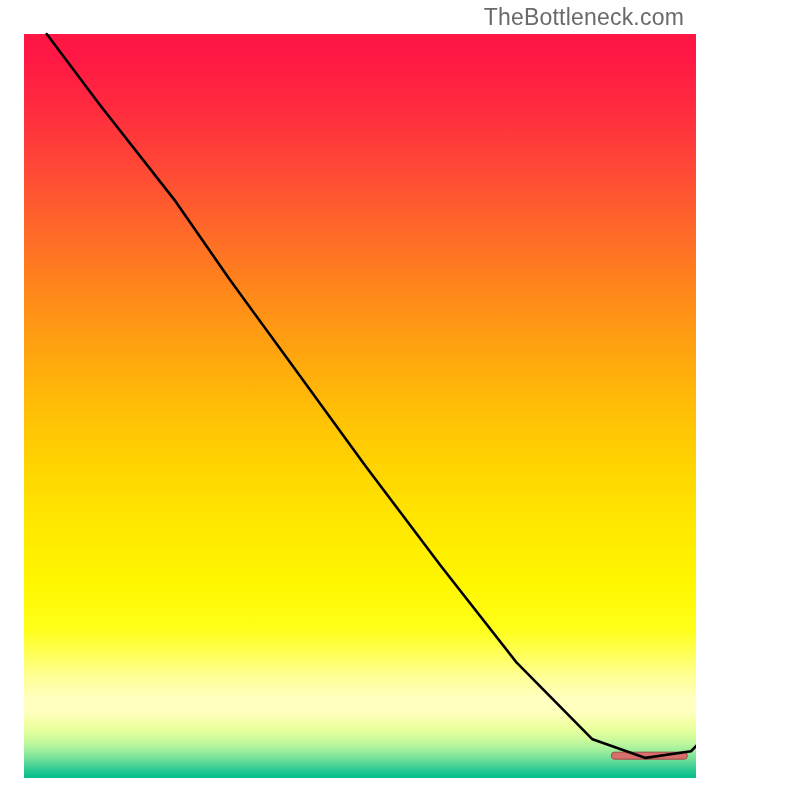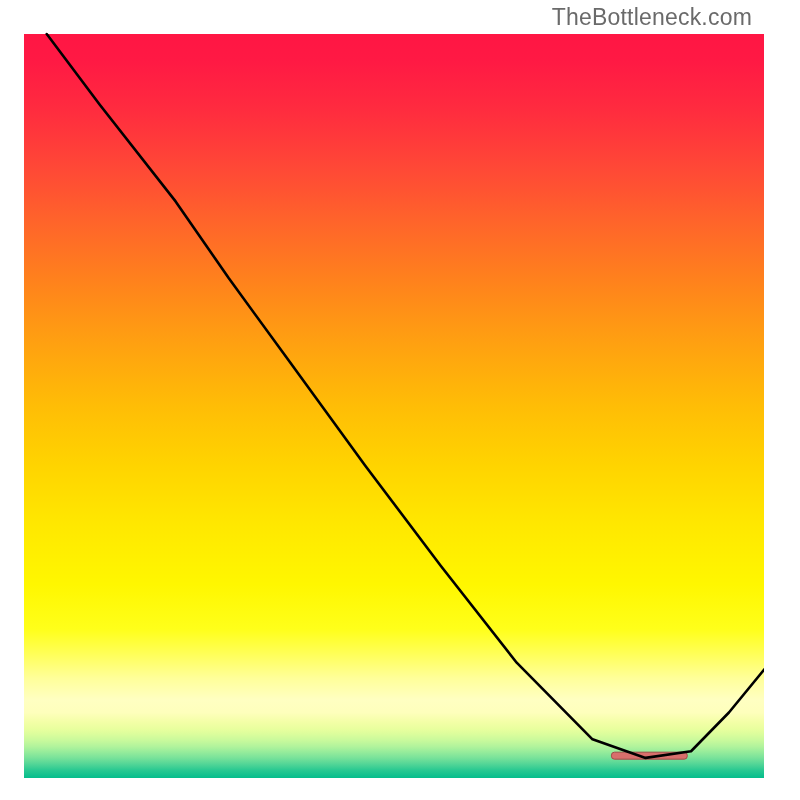--- a/index.html
+++ b/index.html
@@ -5,21 +5,21 @@
   html, body {
     margin: 0;
     padding: 0;
     width: 800px;
     height: 800px;
     background: #ffffff;
     font-family: Arial, Helvetica, sans-serif;
   }
   .canvas {
     position: relative;
-    width: 764px;
+    width: 696px;
     height: 800px;
     overflow: hidden;
   }
   .attribution {
     position: absolute;
     top: 4px;
     right: 12px;
     z-index: 5;
     color: #6a6a6a;
     font-size: 23px;

